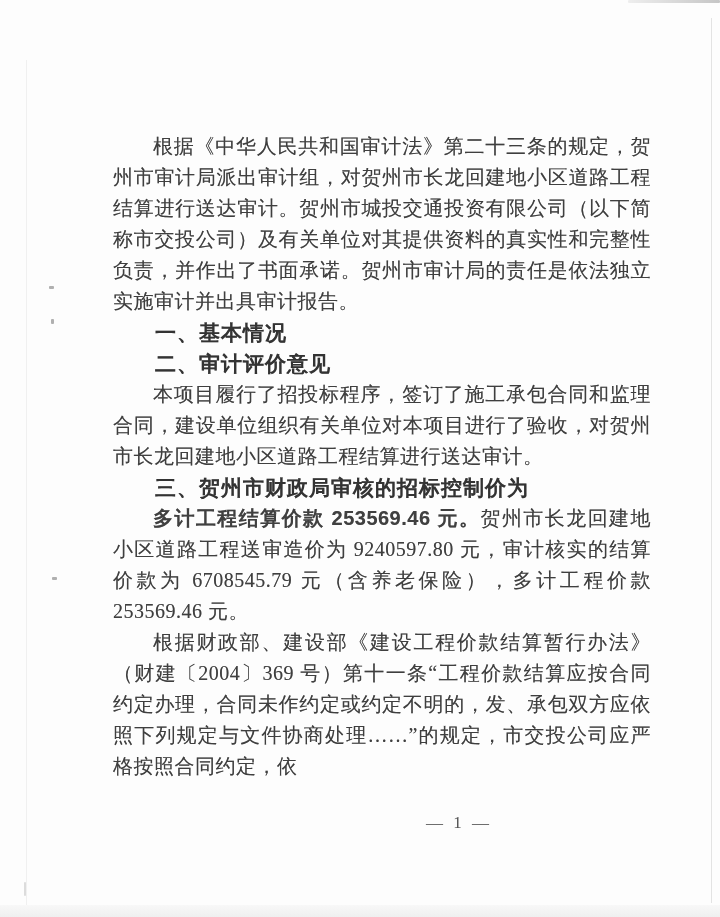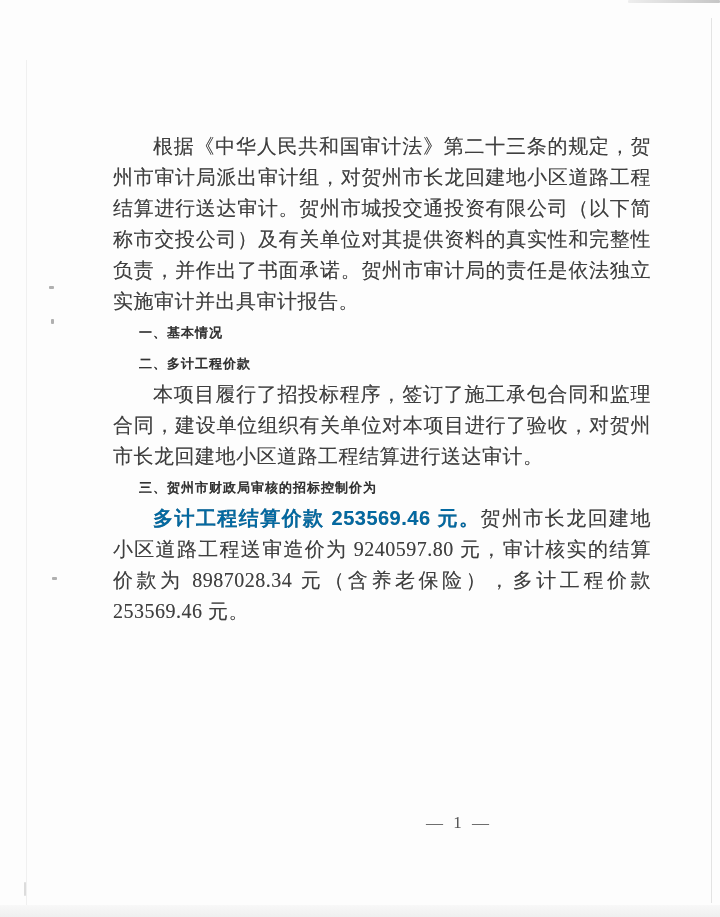--- a/index.html
+++ b/index.html
@@ -72,32 +72,32 @@
     text-align: justify;
     letter-spacing: 0.5px;
     text-shadow: 0 0 0.6px rgba(90,90,90,0.55);
   }
   .content p {
     margin: 0;
     text-indent: 2em;
   }
   .content h3 {
     margin: 0;
-    font-size: 13px;
+    font-size: 21px;
     line-height: 31px;
     font-weight: bold;
     font-family: "Liberation Sans", "DejaVu Sans", sans-serif;
     color: #333333;
     text-indent: 2em;
     letter-spacing: 1px;
   }
   .content .lead-bold {
     font-weight: bold;
     font-family: "Liberation Sans", "DejaVu Sans", sans-serif;
-    color: #0369a1;
+    color: #404040;
   }
   .pageno {
     position: absolute;
     right: 100px;
     top: 813px;
     font-family: "Liberation Serif", "DejaVu Serif", serif;
     font-size: 17px;
     color: #555555;
     letter-spacing: 3px;
   }
@@ -115,24 +115,25 @@
   <div class="speck s2"></div>
   <div class="speck s3"></div>
   <div class="speck s4"></div>
 
   <div class="content">
     <p>根据《中华人民共和国审计法》第二十三条的规定，贺州市审计局派出审计组，对贺州市长龙回建地小区道路工程结算进行送达审计。贺州市城投交通投资有限公司（以下简称市交投公司）及有关单位对其提供资料的真实性和完整性负责，并作出了书面承诺。贺州市审计局的责任是依法独立实施审计并出具审计报告。</p>
 
     <h3>一、基本情况</h3>
 
 
-    <h3>二、多计工程价款</h3>
+    <h3>二、审计评价意见</h3>
 
     <p>本项目履行了招投标程序，签订了施工承包合同和监理合同，建设单位组织有关单位对本项目进行了验收，对贺州市长龙回建地小区道路工程结算进行送达审计。</p>
 
     <h3>三、贺州市财政局审核的招标控制价为</h3>
 
-    <p><span class="lead-bold">多计工程结算价款 253569.46 元。</span><span>贺州市长龙回建地小区道路工程送审造价为 9240597.80 元，审计核实的结算价款为 8987028.34 元（含养老保险），多计工程价款 253569.46 元。</span></p>
+    <p><span class="lead-bold">多计工程结算价款 253569.46 元。</span><span>贺州市长龙回建地小区道路工程送审造价为 9240597.80 元，审计核实的结算价款为 6708545.79 元（含养老保险），多计工程价款 253569.46 元。</span></p>
 
+    <p>根据财政部、建设部《建设工程价款结算暂行办法》（财建〔2004〕369 号）第十一条“工程价款结算应按合同约定办理，合同未作约定或约定不明的，发、承包双方应依照下列规定与文件协商处理……”的规定，市交投公司应严格按照合同约定，依</p>
   </div>
 
   <div class="pageno">— 1 —</div>
 </div>
 
 </body></html>

